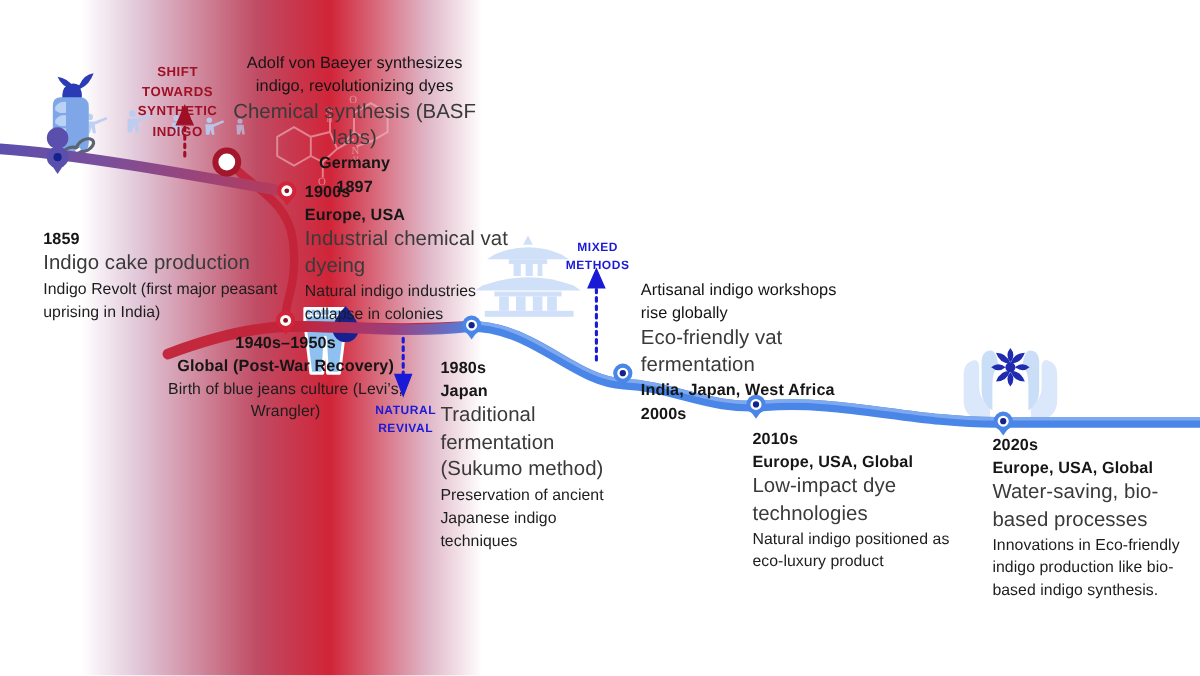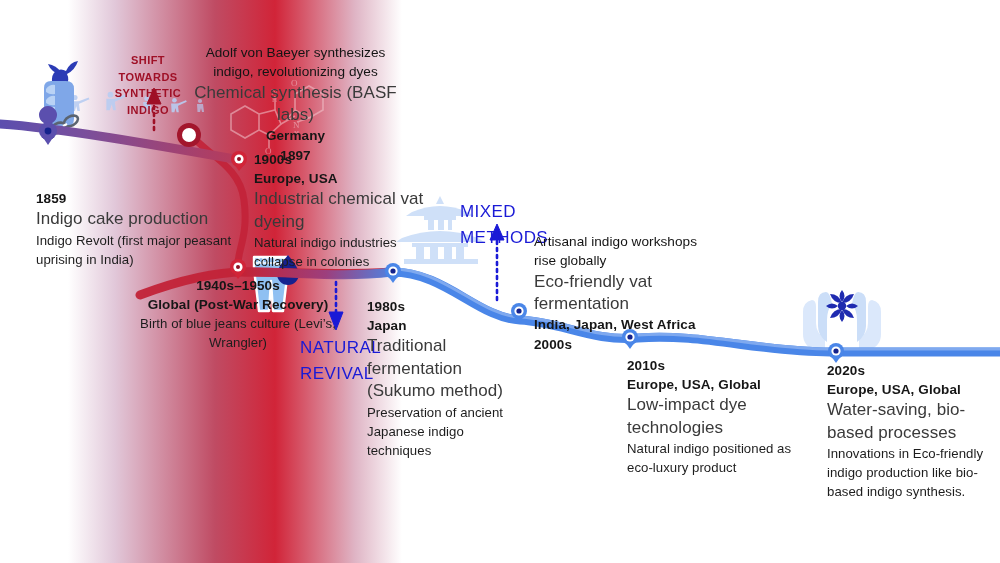--- a/index.html
+++ b/index.html
@@ -34,22 +34,22 @@
   .place{font-size:13.5px;font-weight:700;color:#161616;line-height:1.42;letter-spacing:.1px;}
   .sub{font-size:17px;font-weight:400;color:#3a3a3a;line-height:1.32;letter-spacing:.05px;}
   .desc{font-size:13.2px;font-weight:400;color:#1d1d1d;line-height:1.45;letter-spacing:.05px;}
   .head{font-size:13.6px;font-weight:400;color:#141414;line-height:1.42;letter-spacing:.05px;}
 
   .lbl-red{
     position:absolute;font-size:11px;font-weight:700;color:#9f1026;
     line-height:1.5;letter-spacing:.45px;text-align:center;
   }
   .lbl-blue{
-    position:absolute;font-size:17px;font-weight:400;color:#1a1ad6;
-    line-height:1.5;letter-spacing:.45px;
+    position:absolute;font-size:10px;font-weight:700;color:#1a1ad6;
+    line-height:1.5;letter-spacing:.45px;text-align:center;
   }
 
   
   #b1859   {left:36px; top:141px; width:215px;margin-top:48px;}
   #b1897   {left:188px;top:43px;  width:215px;text-align:center;}
   #b1900   {left:254px;top:150px; width:195px;}
   #b1940   {left:138px;top:276px; width:200px;text-align:center;}
   #b1980   {left:367px;top:285px; width:160px;margin-top:12px;}
   #b2000   {left:534px;top:232px; width:180px;}
   #b2010   {left:627px;top:356px; width:180px;}

